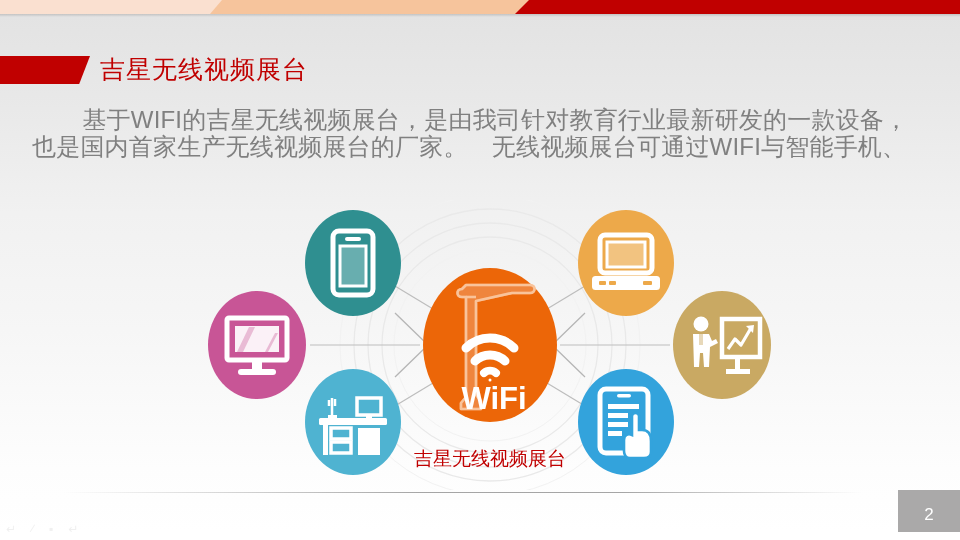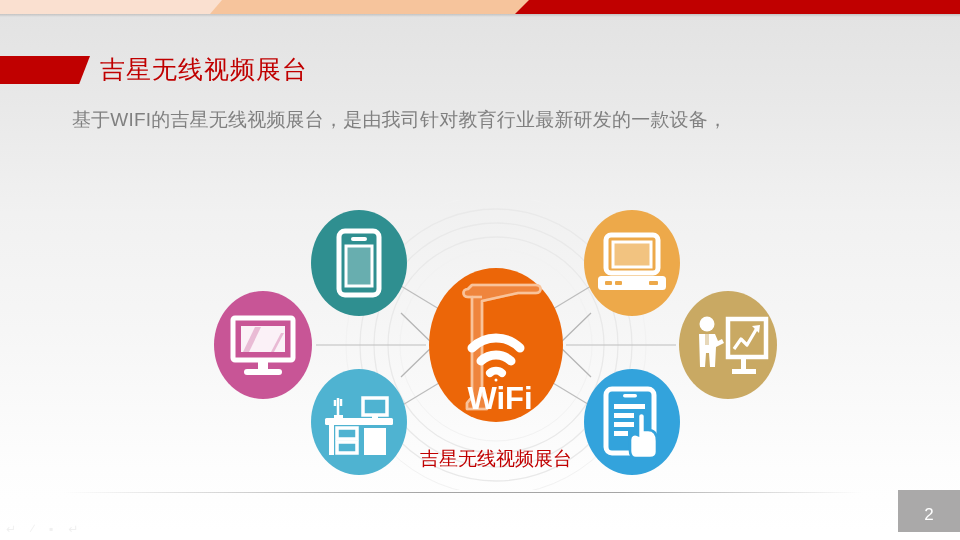--- a/index.html
+++ b/index.html
@@ -82,31 +82,31 @@
     letter-spacing: 1px;
     white-space: nowrap;
   }
 
   
   .body-text {
     position: absolute;
     top: 106px;
     left: 32px;
     width: 900px;
-    font-size: 19px;
+    font-size: 24px;
     line-height: 27px;
     color: #808080;
     letter-spacing: .2px;
   }
   .body-text .indent { padding-left: 2.1em; }
 
   
   .diagram {
     position: absolute;
-    top: 200px; left: 176px;
+    top: 200px; left: 170px;
     width: 640px; height: 290px;
   }
   .diagram svg { display: block; }
 
   
   .footer-line {
     position: absolute;
     left: 62px; top: 492px;
     width: 800px; height: 1px;
     background: linear-gradient(90deg, rgba(160,160,160,0) 0%, rgba(150,150,150,.85) 45%, rgba(150,150,150,.85) 70%, rgba(160,160,160,0) 100%);
@@ -143,20 +143,21 @@
   </div>
   <div class="topbar-shadow"></div>
 
   <div class="title-row">
     <div class="title-marker"></div>
     <div class="title-text">吉星无线视频展台</div>
   </div>
 
   <div class="body-text">
     <div class="indent">基于WIFI的吉星无线视频展台，是由我司针对教育行业最新研发的一款设备，</div>
+    <div>也是国内首家生产无线视频展台的厂家。　无线视频展台可通过WIFI与智能手机、</div>
   </div>
 
   <div class="diagram">
     <svg width="640" height="290" viewBox="0 0 640 290" xmlns="http://www.w3.org/2000/svg">
       <defs>
         <clipPath id="clipMon">
             <ellipse cx="0" cy="0" rx="49" ry="54"></ellipse>
           </clipPath>
       </defs>
 

